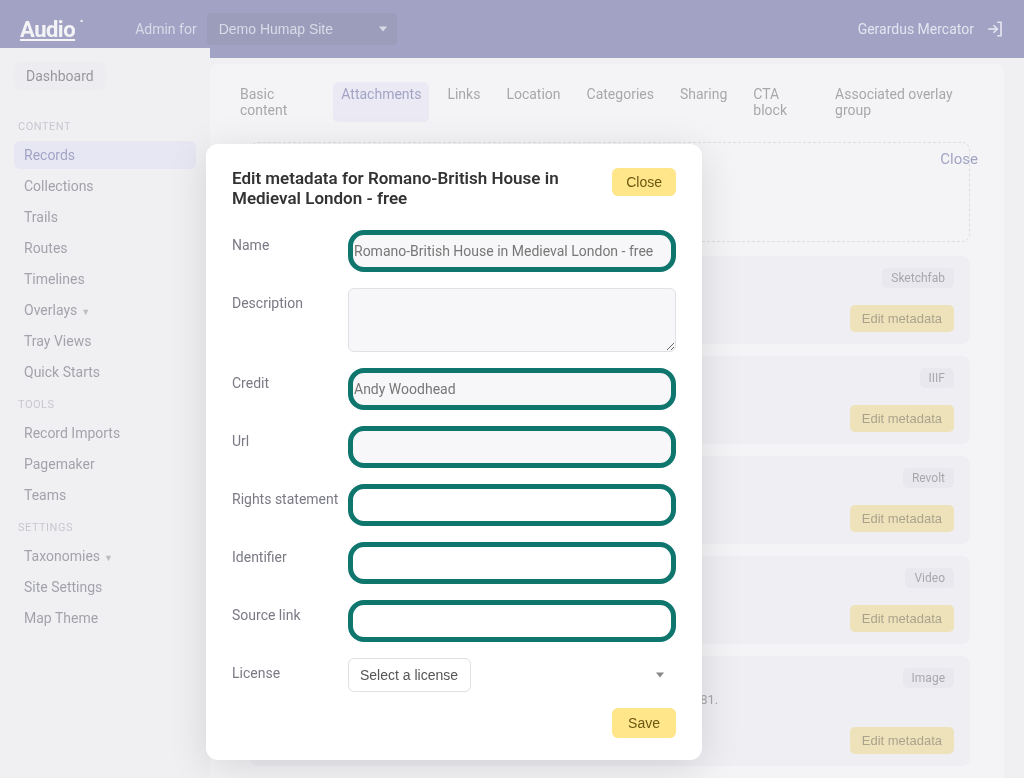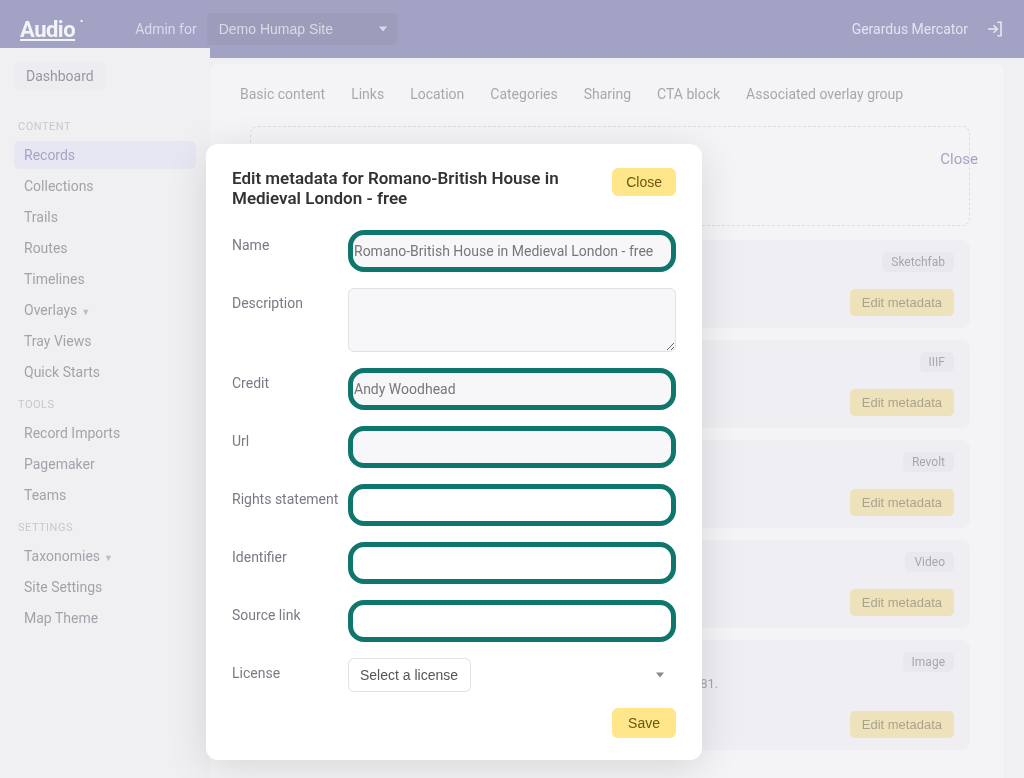--- a/index.html
+++ b/index.html
@@ -6,21 +6,21 @@
 body { font-family: -apple-system, BlinkMacSystemFont, "Segoe UI", Roboto, sans-serif; background: #f5f5f7; color: #333; font-size: 14px; width: 1024px; height: 778px; overflow: hidden; position: relative; }
 
 
 .topbar { background: #4a4c8f; height: 58px; display: flex; align-items: center; padding: 0 20px; color: #fff; }
 .logo { font-size: 22px; font-weight: 700; text-decoration: underline; margin-right: 60px; letter-spacing: -0.5px; position: relative; }
 .logo::after { content: "·"; position: absolute; top: -4px; right: -8px; font-size: 14px; }
 .admin-for { color: #c5c6e0; margin-right: 10px; font-size: 14px; }
 .site-select { background: #3d3f7a; border: none; color: #c5c6e0; padding: 8px 28px 8px 12px; border-radius: 4px; font-size: 14px; appearance: none; position: relative; min-width: 190px; }
 .site-select-wrap { position: relative; }
 .site-select-wrap::after { content: ""; position: absolute; right: 10px; top: 50%; width: 0; height: 0; border-left: 4px solid transparent; border-right: 4px solid transparent; border-top: 5px solid #c5c6e0; transform: translateY(-50%); }
-.user-area { margin-left: auto; display: flex; align-items: center; gap: 18px; color: #dcddf0; }
+.user-area { margin-left: auto; display: flex; align-items: center; gap: 12px; color: #dcddf0; }
 .logout-icon { width: 18px; height: 18px; }
 
 
 .sidebar { position: absolute; left: 0; top: 48px; width: 210px; bottom: 0; padding: 14px 14px; background: #f5f5f7; }
 .sidebar .pill { display: inline-block; background: #edeef1; border-radius: 6px; padding: 6px 12px; font-size: 14px; color: #333; margin-bottom: 18px; }
 .sidebar .section-label { font-size: 11px; color: #9a9aa5; letter-spacing: 0.5px; margin: 12px 4px 8px; }
 .sidebar .nav-item { display: block; padding: 6px 10px; border-radius: 6px; font-size: 14px; color: #4a4a55; margin-bottom: 3px; cursor: pointer; }
 .sidebar .nav-item.active { background: #e2e3f7; color: #4a4c8f; }
 .sidebar .nav-item .caret { font-size: 9px; margin-left: 4px; color: #888; }
 
@@ -104,20 +104,21 @@
   <div class="section-label">SETTINGS</div>
   <a class="nav-item"><span>Taxonomies</span><span class="caret">▼</span></a>
   <a class="nav-item">Site Settings</a>
   <a class="nav-item">Map Theme</a>
 </div>
 
 <div class="main">
   <div class="content-card">
     <div class="tabs">
       <span class="tab">Basic content</span>
+      <span class="tab active">Attachments</span>
       <span class="tab">Links</span>
       <span class="tab">Location</span>
       <span class="tab">Categories</span>
       <span class="tab">Sharing</span>
       <span class="tab">CTA block</span>
       <span class="tab">Associated overlay group</span>
     </div>
 
     <span class="close-link">Close</span>
 

